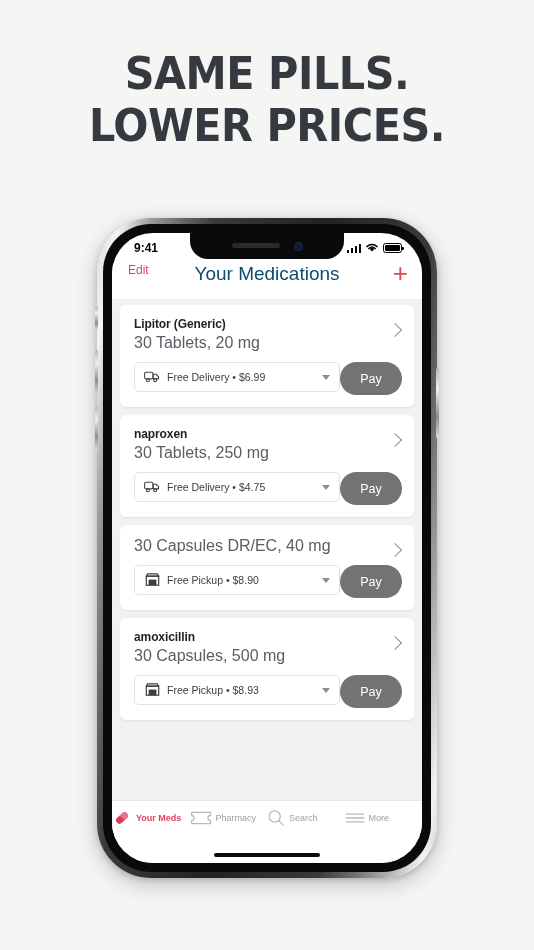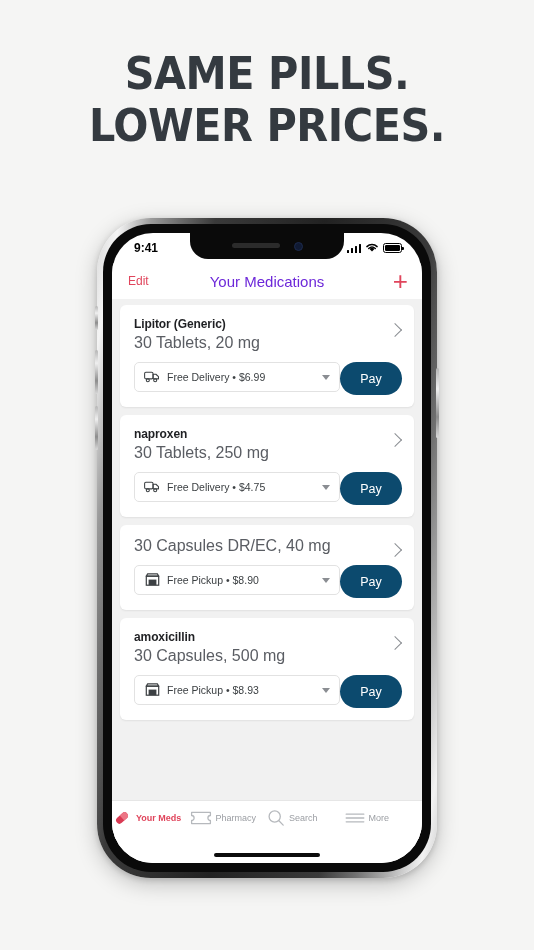--- a/index.html
+++ b/index.html
@@ -146,38 +146,38 @@
     position:absolute; left:1px; top:1px;
     width:14.5px; height:5.5px;
     background:#000; border-radius:1.2px;
     display:block;
   }
 
   
   .navbar {
     height: 36px;
     display: flex;
-    align-items: center;
+    align-items: flex-start;
     justify-content: space-between;
     padding: 0 14px 0 16px;
     box-sizing: border-box;
     background: #fff;
     position: relative;
   }
   .nav-edit {
     color: #e0455c;
     font-size: 12px;
     cursor: pointer;
   }
   .nav-title {
     position: absolute;
     left: 0; right: 0;
     text-align: center;
-    font-size: 15px;
-    color: #6d28d9;
+    font-size: 19px;
+    color: #0c4a6e;
     pointer-events: none;
   }
   .nav-plus {
     color: #e0455c;
     font-size: 26px;
     line-height: 20px;
     font-weight: 300;
     cursor: pointer;
     z-index: 2;
   }
@@ -254,21 +254,21 @@
     border-left: 4px solid transparent;
     border-right: 4px solid transparent;
     border-top: 5px solid #8a8d92;
     margin-left: 6px;
     flex: 0 0 auto;
   }
   .pay {
     width: 62px;
     height: 33px;
     border-radius: 17px;
-    background: #0c4a6e;
+    background: #737373;
     color: #fff;
     font-size: 12.5px;
     border: none;
     cursor: pointer;
     font-family: "Liberation Sans", sans-serif;
     flex: 0 0 auto;
   }
 
   
   .tabbar {

